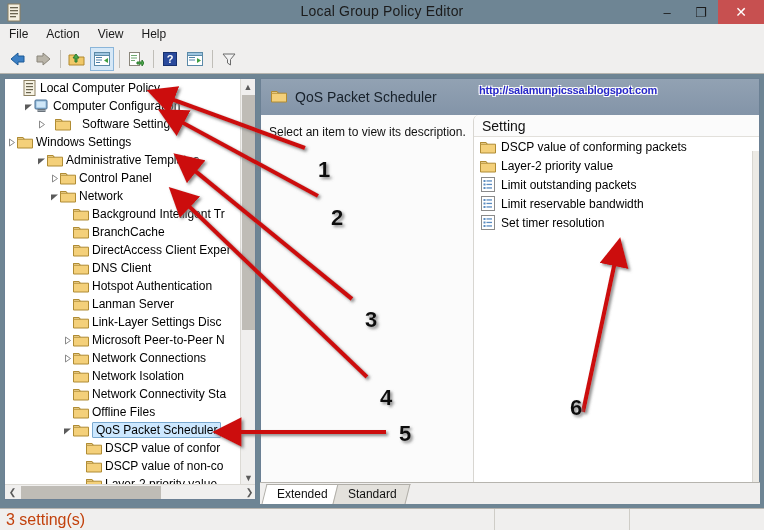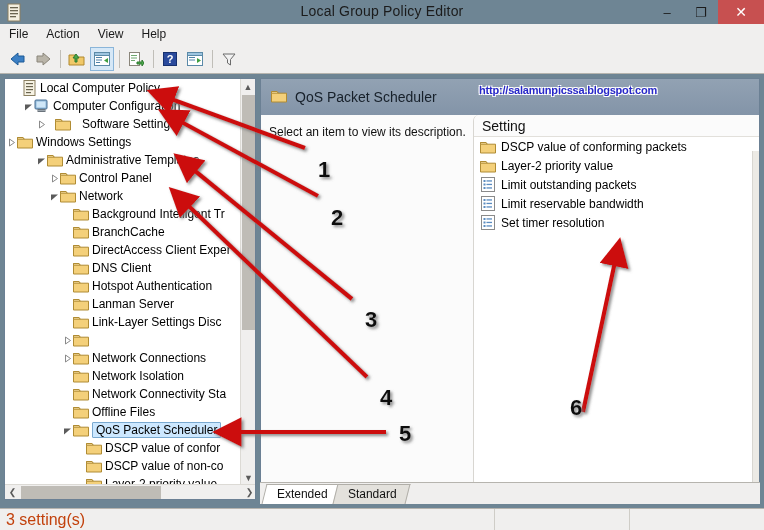--- a/index.html
+++ b/index.html
@@ -435,20 +435,21 @@
               <svg width="9" height="9" viewBox="0 0 9 9">
                 <path d="M2.5 1 L7.5 4.5 L2.5 8 Z" fill="none" stroke="#8a8a8a"></path>
               </svg>
             </span>
             <span class="ticon">
               <svg width="16" height="14" viewBox="0 0 16 14">
                 <path d="M0.5 2.5 L6 2.5 L7.2 4.2 L15.5 4.2 L15.5 13 L0.5 13 Z" fill="#f4d07a" stroke="#b08c34"></path>
                 <path d="M0.5 2.5 L6 2.5 L7.2 4.2 L0.5 4.2 Z" fill="#f8e0a4" stroke="#b08c34"></path>
               </svg>
             </span>
+            <span class="tlabel">Microsoft Peer-to-Peer N</span>
           </div>
           <div class="trow" style="padding-left: 56px;">
             <span class="expander">
               <svg width="9" height="9" viewBox="0 0 9 9">
                 <path d="M2.5 1 L7.5 4.5 L2.5 8 Z" fill="none" stroke="#8a8a8a"></path>
               </svg>
             </span>
             <span class="ticon">
               <svg width="16" height="14" viewBox="0 0 16 14">
                 <path d="M0.5 2.5 L6 2.5 L7.2 4.2 L15.5 4.2 L15.5 13 L0.5 13 Z" fill="#f4d07a" stroke="#b08c34"></path>

